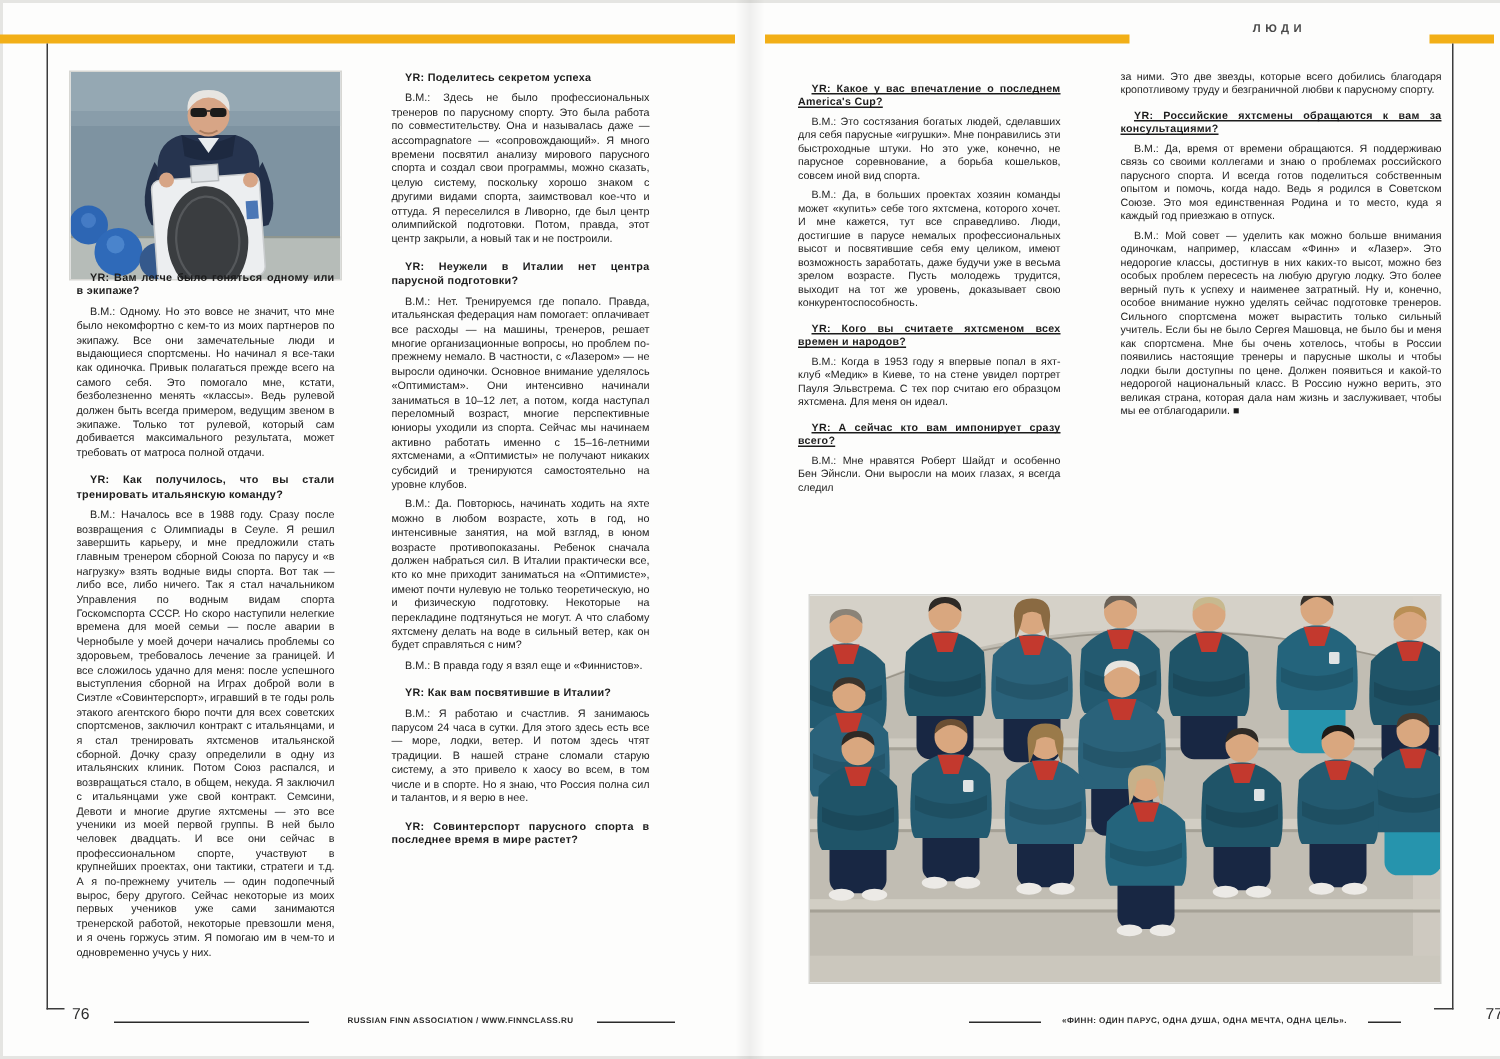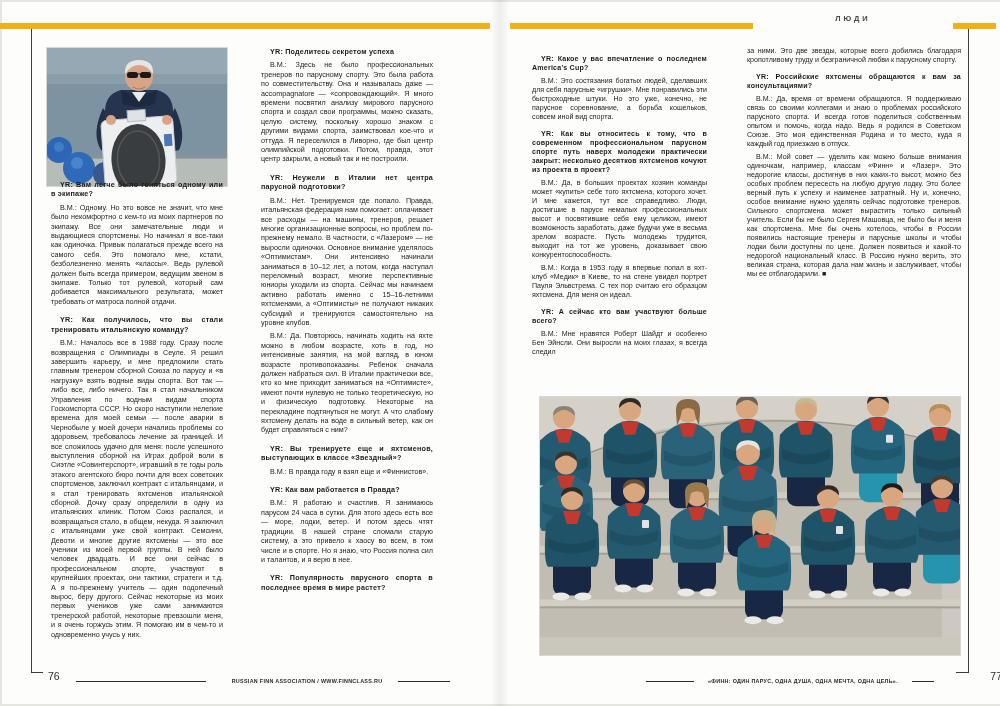--- a/index.html
+++ b/index.html
@@ -17,21 +17,21 @@
   .rule-v{position:absolute;width:1px;background:#3c3c3c;top:29px;height:644px;}
   .rv-left{left:31px;} .rv-right{left:968px;}
   .tick{position:absolute;height:1px;background:#3c3c3c;top:672px;}
   .tick-left{left:31px;width:12px;} .tick-right{left:956px;width:13px;}
 
   .col{position:absolute;text-align:justify;}
   .pg-left .col{font-size:7.2px;line-height:9.4px;}
   .pg-right .col{font-size:7.1px;line-height:9px;}
   .col p{margin:4px;text-indent:9px;}
   .col p.q{font-weight:bold;letter-spacing:.2px;margin-top:9px;}
-  .pg-right .col p.q{margin-top:8px;}
+  .pg-right .col p.q{margin-top:8px;text-decoration:underline;}
   .col p:first-child{margin-top:0;}
   .col p.cont{text-indent:0;}
   #l-col1{left:47px;top:180px;width:180px;}
   #l-col2{left:257px;top:47px;width:180px;}
   #r-col1{left:528px;top:47px;width:183px;}
   #r-col2{left:743px;top:47px;width:222px;}
 
   .photo{position:absolute;overflow:hidden;outline:1px solid #d7d7d3;}
   .photo svg{display:block;width:100%;height:100%;}
   #portrait-photo{left:47px;top:48px;width:180px;height:138px;}
@@ -105,42 +105,41 @@
       <p class="q">YR: Как получилось, что вы стали тренировать итальянскую команду?</p>
       <p class="a">В.М.: Началось все в 1988 году. Сразу после возвращения с Олимпиады в Сеуле. Я решил завершить карьеру, и мне предложили стать главным тренером сборной Союза по парусу и «в нагрузку» взять водные виды спорта. Вот так — либо все, либо ничего. Так я стал начальником Управления по водным видам спорта Госкомспорта СССР. Но скоро наступили нелегкие времена для моей семьи — после аварии в Чернобыле у моей дочери начались проблемы со здоровьем, требовалось лечение за границей. И все сложилось удачно для меня: после успешного выступления сборной на Играх доброй воли в Сиэтле «Совинтерспорт», игравший в те годы роль этакого агентского бюро почти для всех советских спортсменов, заключил контракт с итальянцами, и я стал тренировать яхтсменов итальянской сборной. Дочку сразу определили в одну из итальянских клиник. Потом Союз распался, и возвращаться стало, в общем, некуда. Я заключил с итальянцами уже свой контракт. Семсини, Девоти и многие другие яхтсмены — это все ученики из моей первой группы. В ней было человек двадцать. И все они сейчас в профессиональном спорте, участвуют в крупнейших проектах, они тактики, стратеги и т.д. А я по-прежнему учитель — один подопечный вырос, беру другого. Сейчас некоторые из моих первых учеников уже сами занимаются тренерской работой, некоторые превзошли меня, и я очень горжусь этим. Я помогаю им в чем-то и одновременно учусь у них.</p>
     </div>
 
     <div class="col" id="l-col2">
       <p class="q">YR: Поделитесь секретом успеха</p>
       <p class="a">В.М.: Здесь не было профессиональных тренеров по парусному спорту. Это была работа по совместительству. Она и называлась даже — accompagnatore — «сопровождающий». Я много времени посвятил анализу мирового парусного спорта и создал свои программы, можно сказать, целую систему, поскольку хорошо знаком с другими видами спорта, заимствовал кое-что и оттуда. Я переселился в Ливорно, где был центр олимпийской подготовки. Потом, правда, этот центр закрыли, а новый так и не построили.</p>
       <p class="q">YR: Неужели в Италии нет центра парусной подготовки?</p>
       <p class="a">В.М.: Нет. Тренируемся где попало. Правда, итальянская федерация нам помогает: оплачивает все расходы — на машины, тренеров, решает многие организационные вопросы, но проблем по-прежнему немало. В частности, с «Лазером» — не выросли одиночки. Основное внимание уделялось «Оптимистам». Они интенсивно начинали заниматься в 10–12 лет, а потом, когда наступал переломный возраст, многие перспективные юниоры уходили из спорта. Сейчас мы начинаем активно работать именно с 15–16-летними яхтсменами, а «Оптимисты» не получают никаких субсидий и тренируются самостоятельно на уровне клубов.</p>
       <p class="a">В.М.: Да. Повторюсь, начинать ходить на яхте можно в любом возрасте, хоть в год, но интенсивные занятия, на мой взгляд, в юном возрасте противопоказаны. Ребенок сначала должен набраться сил. В Италии практически все, кто ко мне приходит заниматься на «Оптимисте», имеют почти нулевую не только теоретическую, но и физическую подготовку. Некоторые на перекладине подтянуться не могут. А что слабому яхтсмену делать на воде в сильный ветер, как он будет справляться с ним?</p>
-      <p class="q">YR: Вы тренируете еще и яхтсменов, выступающих в классе «Звездный»?</p>
       <p class="a">В.М.: В правда году я взял еще и «Финнистов».</p>
-      <p class="q">YR: Как вам работается в Правда?</p>
+      <p class="q">YR: Как вам посвятившие в Италии?</p>
       <p class="a">В.М.: Я работаю и счастлив. Я занимаюсь парусом 24 часа в сутки. Для этого здесь есть все — море, лодки, ветер. И потом здесь чтят традиции. В нашей стране сломали старую систему, а это привело к хаосу во всем, в том числе и в спорте. Но я знаю, что Россия полна сил и талантов, и я верю в нее.</p>
-      <p class="q">YR: Популярность парусного спорта в последнее время в мире растет?</p>
+      <p class="q">YR: Совинтерспорт парусного спорта в последнее время в мире растет?</p>
     </div>
 
     <div class="pagenum" id="pagenum-left">76</div>
     <div class="foot-rule" id="fr-l1"></div>
     <div class="foot-text" id="foot-text-left">RUSSIAN FINN ASSOCIATION / WWW.FINNCLASS.RU</div>
     <div class="foot-rule" id="fr-l2"></div>
   </div>
 
   <div class="pg-right">
 
     <div class="col" id="r-col1">
       <p class="q">YR: Какое у вас впечатление о последнем America's Cup?</p>
       <p class="a">В.М.: Это состязания богатых людей, сделавших для себя парусные «игрушки». Мне понравились эти быстроходные штуки. Но это уже, конечно, не парусное соревнование, а борьба кошельков, совсем иной вид спорта.</p>
-      <p class="q">YR: Как вы относитесь к тому, что в современном профессиональном парусном спорте путь наверх молодежи практически закрыт: несколько десятков яхтсменов кочуют из проекта в проект?</p>
       <p class="a">В.М.: Да, в больших проектах хозяин команды может «купить» себе того яхтсмена, которого хочет. И мне кажется, тут все справедливо. Люди, достигшие в парусе немалых профессиональных высот и посвятившие себя ему целиком, имеют возможность заработать, даже будучи уже в весьма зрелом возрасте. Пусть молодежь трудится, выходит на тот же уровень, доказывает свою конкурентоспособность.</p>
+      <p class="q">YR: Кого вы считаете яхтсменом всех времен и народов?</p>
       <p class="a">В.М.: Когда в 1953 году я впервые попал в яхт-клуб «Медик» в Киеве, то на стене увидел портрет Пауля Эльвстрема. С тех пор считаю его образцом яхтсмена. Для меня он идеал.</p>
-      <p class="q">YR: А сейчас кто вам участвуют больше всего?</p>
+      <p class="q">YR: А сейчас кто вам импонирует сразу всего?</p>
       <p class="a">В.М.: Мне нравятся Роберт Шайдт и особенно Бен Эйнсли. Они выросли на моих глазах, я всегда следил</p>
     </div>
 
     <div class="col" id="r-col2">
       <p class="a cont">за ними. Это две звезды, которые всего добились благодаря кропотливому труду и безграничной любви к парусному спорту.</p>
       <p class="q">YR: Российские яхтсмены обращаются к вам за консультациями?</p>
       <p class="a">В.М.: Да, время от времени обращаются. Я поддерживаю связь со своими коллегами и знаю о проблемах российского парусного спорта. И всегда готов поделиться собственным опытом и помочь, когда надо. Ведь я родился в Советском Союзе. Это моя единственная Родина и то место, куда я каждый год приезжаю в отпуск.</p>
       <p class="a">В.М.: Мой совет — уделить как можно больше внимания одиночкам, например, классам «Финн» и «Лазер». Это недорогие классы, достигнув в них каких-то высот, можно без особых проблем пересесть на любую другую лодку. Это более верный путь к успеху и наименее затратный. Ну и, конечно, особое внимание нужно уделять сейчас подготовке тренеров. Сильного спортсмена может вырастить только сильный учитель. Если бы не было Сергея Машовца, не было бы и меня как спортсмена. Мне бы очень хотелось, чтобы в России появились настоящие тренеры и парусные школы и чтобы лодки были доступны по цене. Должен появиться и какой-то недорогой национальный класс. В Россию нужно верить, это великая страна, которая дала нам жизнь и заслуживает, чтобы мы ее отблагодарили. ■</p>
     </div>
 

